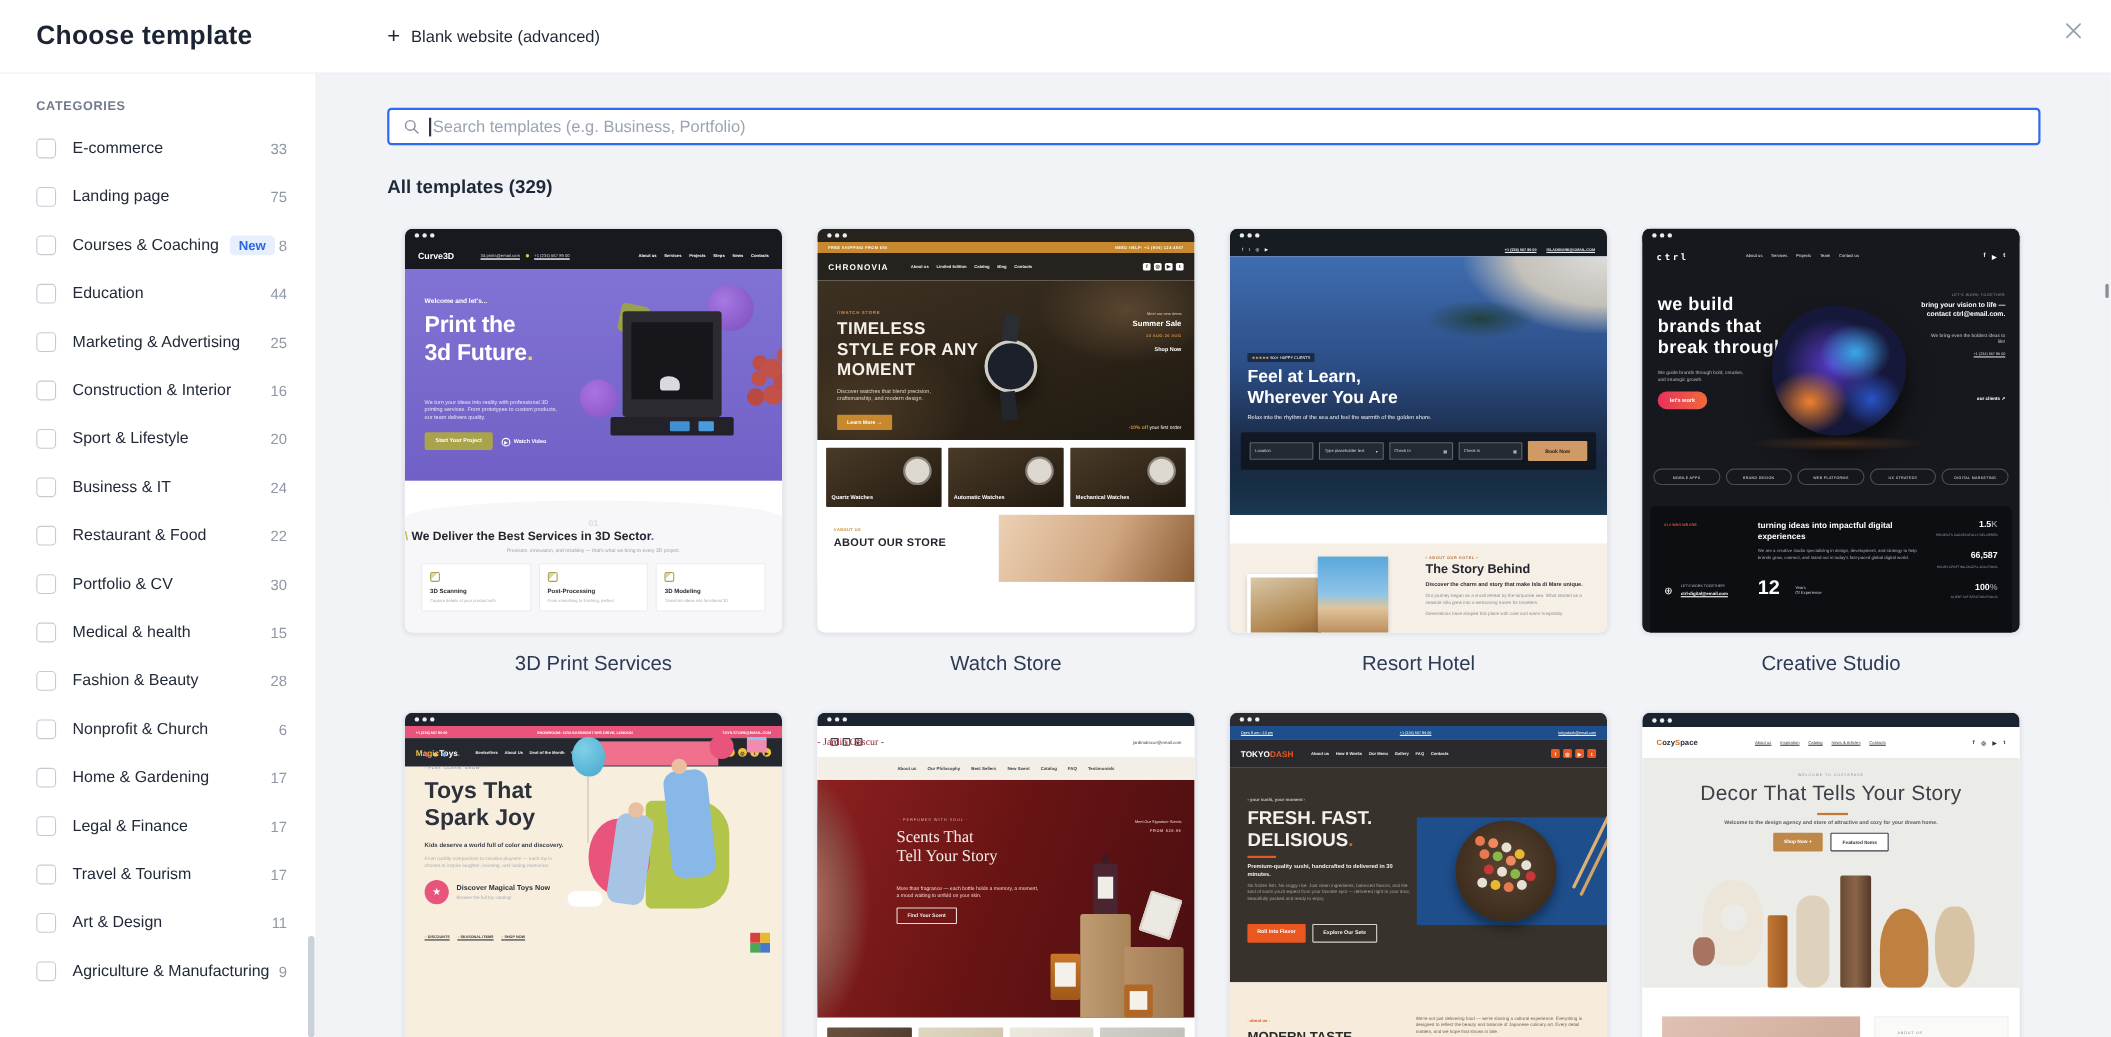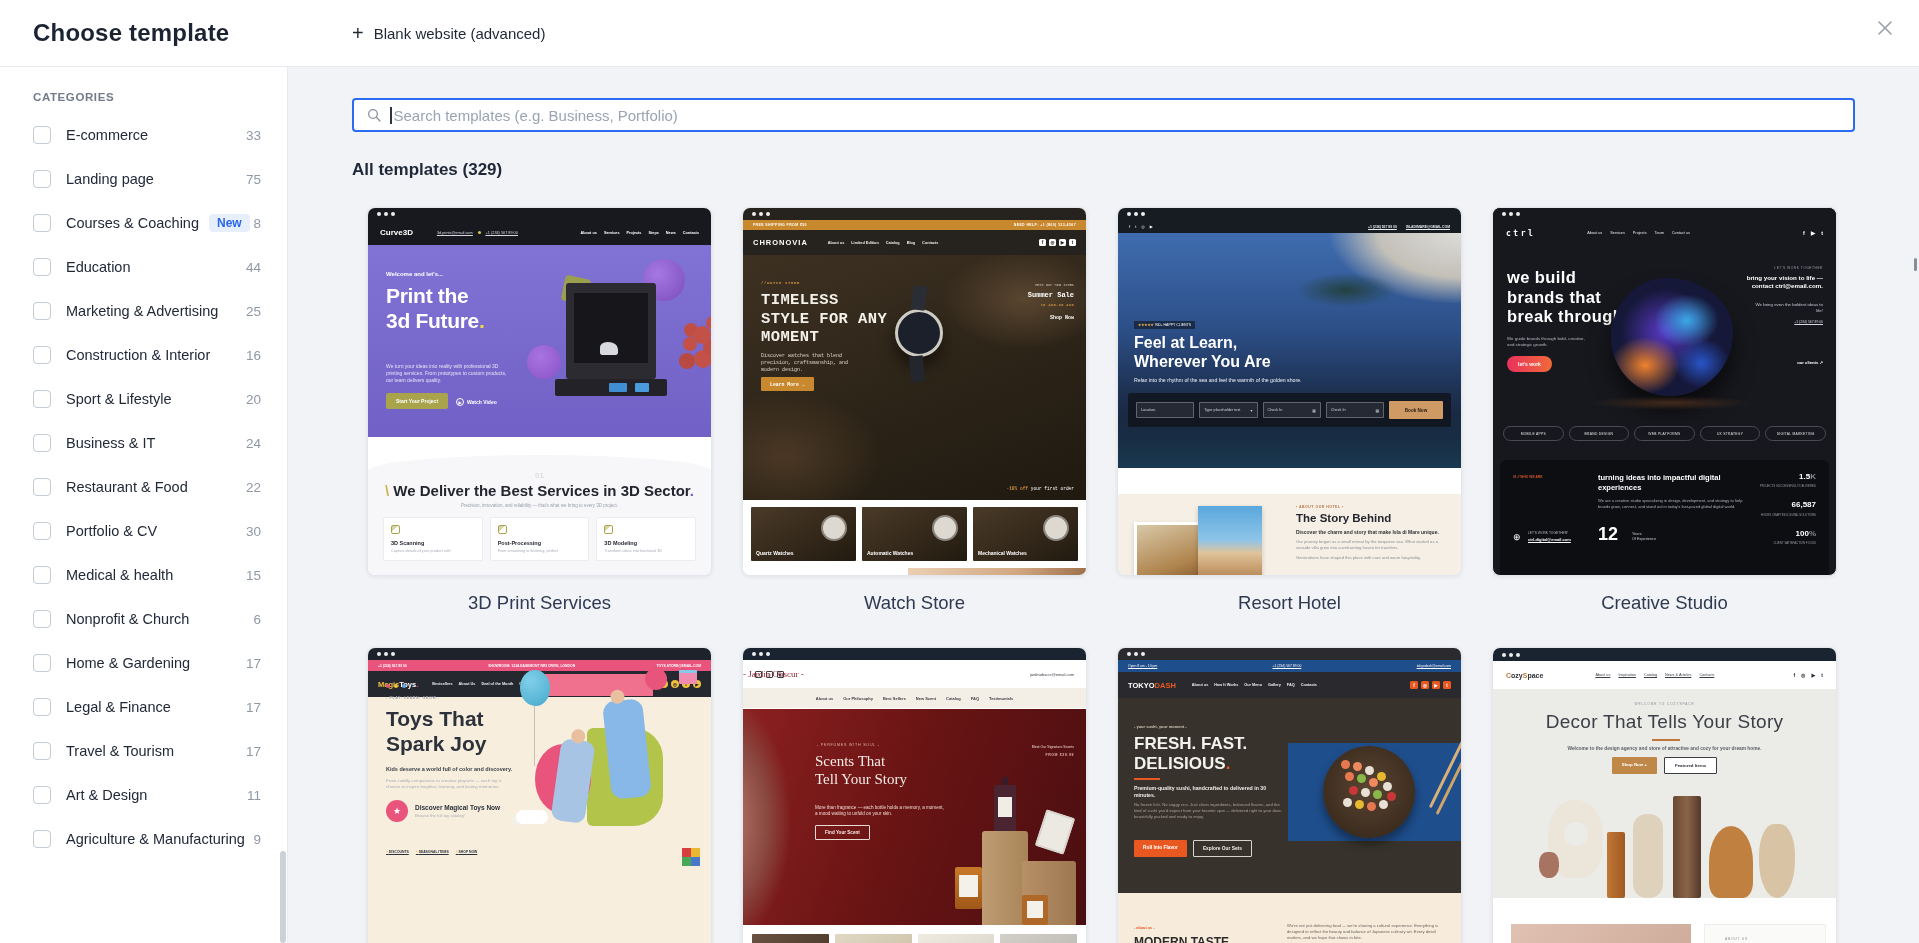--- a/index.html
+++ b/index.html
@@ -65,42 +65,42 @@
   .t1 .printer { position:absolute; right:55px; top:38px; width:90px; height:96px; background:#2b2b31; border-radius:3px; }
   .t1 .printer i { position:absolute; left:8px; right:8px; top:10px; bottom:16px; background:#17171b; }
   .t1 .printer i::after { content:""; position:absolute; left:26px; bottom:8px; width:18px; height:13px; background:#d9d9e0; border-radius:40% 55% 20% 20%; }
   .t1 .base { position:absolute; right:44px; top:134px; width:112px; height:17px; background:#222228; border-radius:2px; }
   .t1 .base::before { content:""; position:absolute; right:18px; top:4px; width:14px; height:9px; background:#4a9ade; border-radius:1px; }
   .t1 .base::after { content:""; position:absolute; right:40px; top:4px; width:18px; height:9px; background:#3f8fd2; border-radius:1px; }
   .t1 .flower { position:absolute; right:14px; top:92px; width:14px; height:14px; border-radius:50%; background:#c35148;
     box-shadow:12px -9px 0 2px #c35148, 21px 3px 0 1px #bf4e45, 13px 15px 0 2px #c35148, -3px 17px 0 1px #b84a42, 23px -21px 0 0 #c35148, 1px -14px 0 0 #bf4e45; }
   .t1 .sect { position:absolute; left:0; right:0; top:247px; bottom:0; background:#f7f7f9; border-radius:50% 50% 0 0/16px 16px 0 0; padding-top:16px; }
   .t1 .num { text-align:center; font-size:8px; font-weight:800; color:#dcdce2; }
-  .t1 .sh { text-align:center; font-size:15px; font-weight:800; color:#23262e; margin-top:2px; }
+  .t1 .sh { font-size:11px; font-weight:800; color:#23262e; margin-top:2px; }
   .t1 .sh .bs { color:#cbb94b; }
   .t1 .sh .pdot { color:#6b5ad0; }
   .t1 .ssub { text-align:center; font-size:4.5px; color:#9aa0ab; margin-top:4px; }
   .t1 .feats { display:flex; gap:7px; margin:9px 15px 0; }
   .t1 .feat { flex:1; background:#fff; border:1px solid #ececf0; padding:7px; border-radius:2px; }
   .t1 .fi { display:block; width:9px; height:9px; border:1px solid #a9a44b; border-radius:2px; background:linear-gradient(135deg,#d8d5a8 40%,#fff 40%); }
   .t1 .ft { font-size:5.5px; font-weight:800; color:#23262e; margin-top:6px; }
   .t1 .fd { font-size:3.8px; color:#a8aeb8; margin-top:3px; }
 
   
   .t2 .chrome { background:#26221d; }
   .t2 .promo { height:10px; background:#c8882e; display:flex; justify-content:space-between; align-items:center; padding:0 10px; font-size:3.5px; color:#fff; font-weight:700; letter-spacing:.4px; }
   .t2 .mnav { height:25px; background:#26221d; padding:0 10px; }
   .t2 .logo { font-size:7.5px; color:#fff; font-weight:700; letter-spacing:1px; }
   .t2 .links { margin-left:20px; display:flex; gap:7px; font-size:3.8px; color:#efece6; font-weight:700; }
   .t2 .socials { margin-left:auto; display:flex; gap:3px; }
   .t2 .socials span { width:7px; height:7px; background:#fff; border-radius:1.5px; font-size:4.5px; color:#26221d; display:flex; align-items:center; justify-content:center; font-weight:700; }
-  .t2 .hero { position:relative; height:245px; background:
+  .t2 .hero { position:relative; height:145px; background:
     radial-gradient(130px 80px at 82% 18%, #5a4630 0%, transparent 62%),
     radial-gradient(150px 100px at 12% 82%, #4a3824 0%, transparent 65%),
-    linear-gradient(160deg,#3d3122,#1f1910); font-family: Liberation Mono, monospace; }
+    linear-gradient(160deg,#3d3122,#1f1910); }
   .t2 .kick { position:absolute; left:18px; top:26px; font-size:4px; color:#d09040; font-weight:700; letter-spacing:.6px; }
   .t2 .h1 { position:absolute; left:18px; top:36px; font-size:15.5px; line-height:18.5px; color:#f4f1ea; font-weight:700; letter-spacing:.4px; }
   .t2 .para { position:absolute; left:18px; top:98px; width:108px; font-size:5px; color:#ddd6c8; line-height:7px; }
   .t2 .btn { position:absolute; left:18px; top:122px; background:#c8882e; color:#fff; font-size:4.8px; font-weight:700; padding:4.5px 9px; border-radius:1px; }
   .t2 .watchc { position:absolute; left:152px; top:54px; width:48px; height:48px; border-radius:50%; background:#1b202a; border:3px solid #cfccc4; box-shadow:0 10px 16px rgba(0,0,0,.5); }
   .t2 .watchc::before { content:""; position:absolute; left:14px; top:-26px; width:14px; height:24px; background:#2a2d33; transform:rotate(8deg); }
   .t2 .watchc::after { content:""; position:absolute; left:12px; bottom:-28px; width:14px; height:26px; background:#23262c; transform:rotate(-6deg); }
   .t2 .r1 { position:absolute; right:12px; top:28px; font-size:3.6px; color:#d8d2c6; }
   .t2 .r2 { position:absolute; right:12px; top:36px; font-size:7px; color:#fff; font-weight:700; }
   .t2 .r3 { position:absolute; right:12px; top:48px; font-size:3.6px; color:#d09040; font-weight:700; letter-spacing:.4px; }
@@ -384,20 +384,25 @@
           <span class="cat-name">Portfolio &amp; CV</span>
           <span class="cat-count">30</span>
         </div>
       <div class="cat-row">
           <span class="checkbox"></span>
           <span class="cat-name">Medical &amp; health</span>
           <span class="cat-count">15</span>
         </div>
       <div class="cat-row">
           <span class="checkbox"></span>
+          <span class="cat-name">Fashion &amp; Beauty</span>
+          <span class="cat-count">28</span>
+        </div>
+      <div class="cat-row">
+          <span class="checkbox"></span>
           <span class="cat-name">Nonprofit &amp; Church</span>
           <span class="cat-count">6</span>
         </div>
       <div class="cat-row">
           <span class="checkbox"></span>
           <span class="cat-name">Home &amp; Gardening</span>
           <span class="cat-count">17</span>
         </div>
       <div class="cat-row">
           <span class="checkbox"></span>

